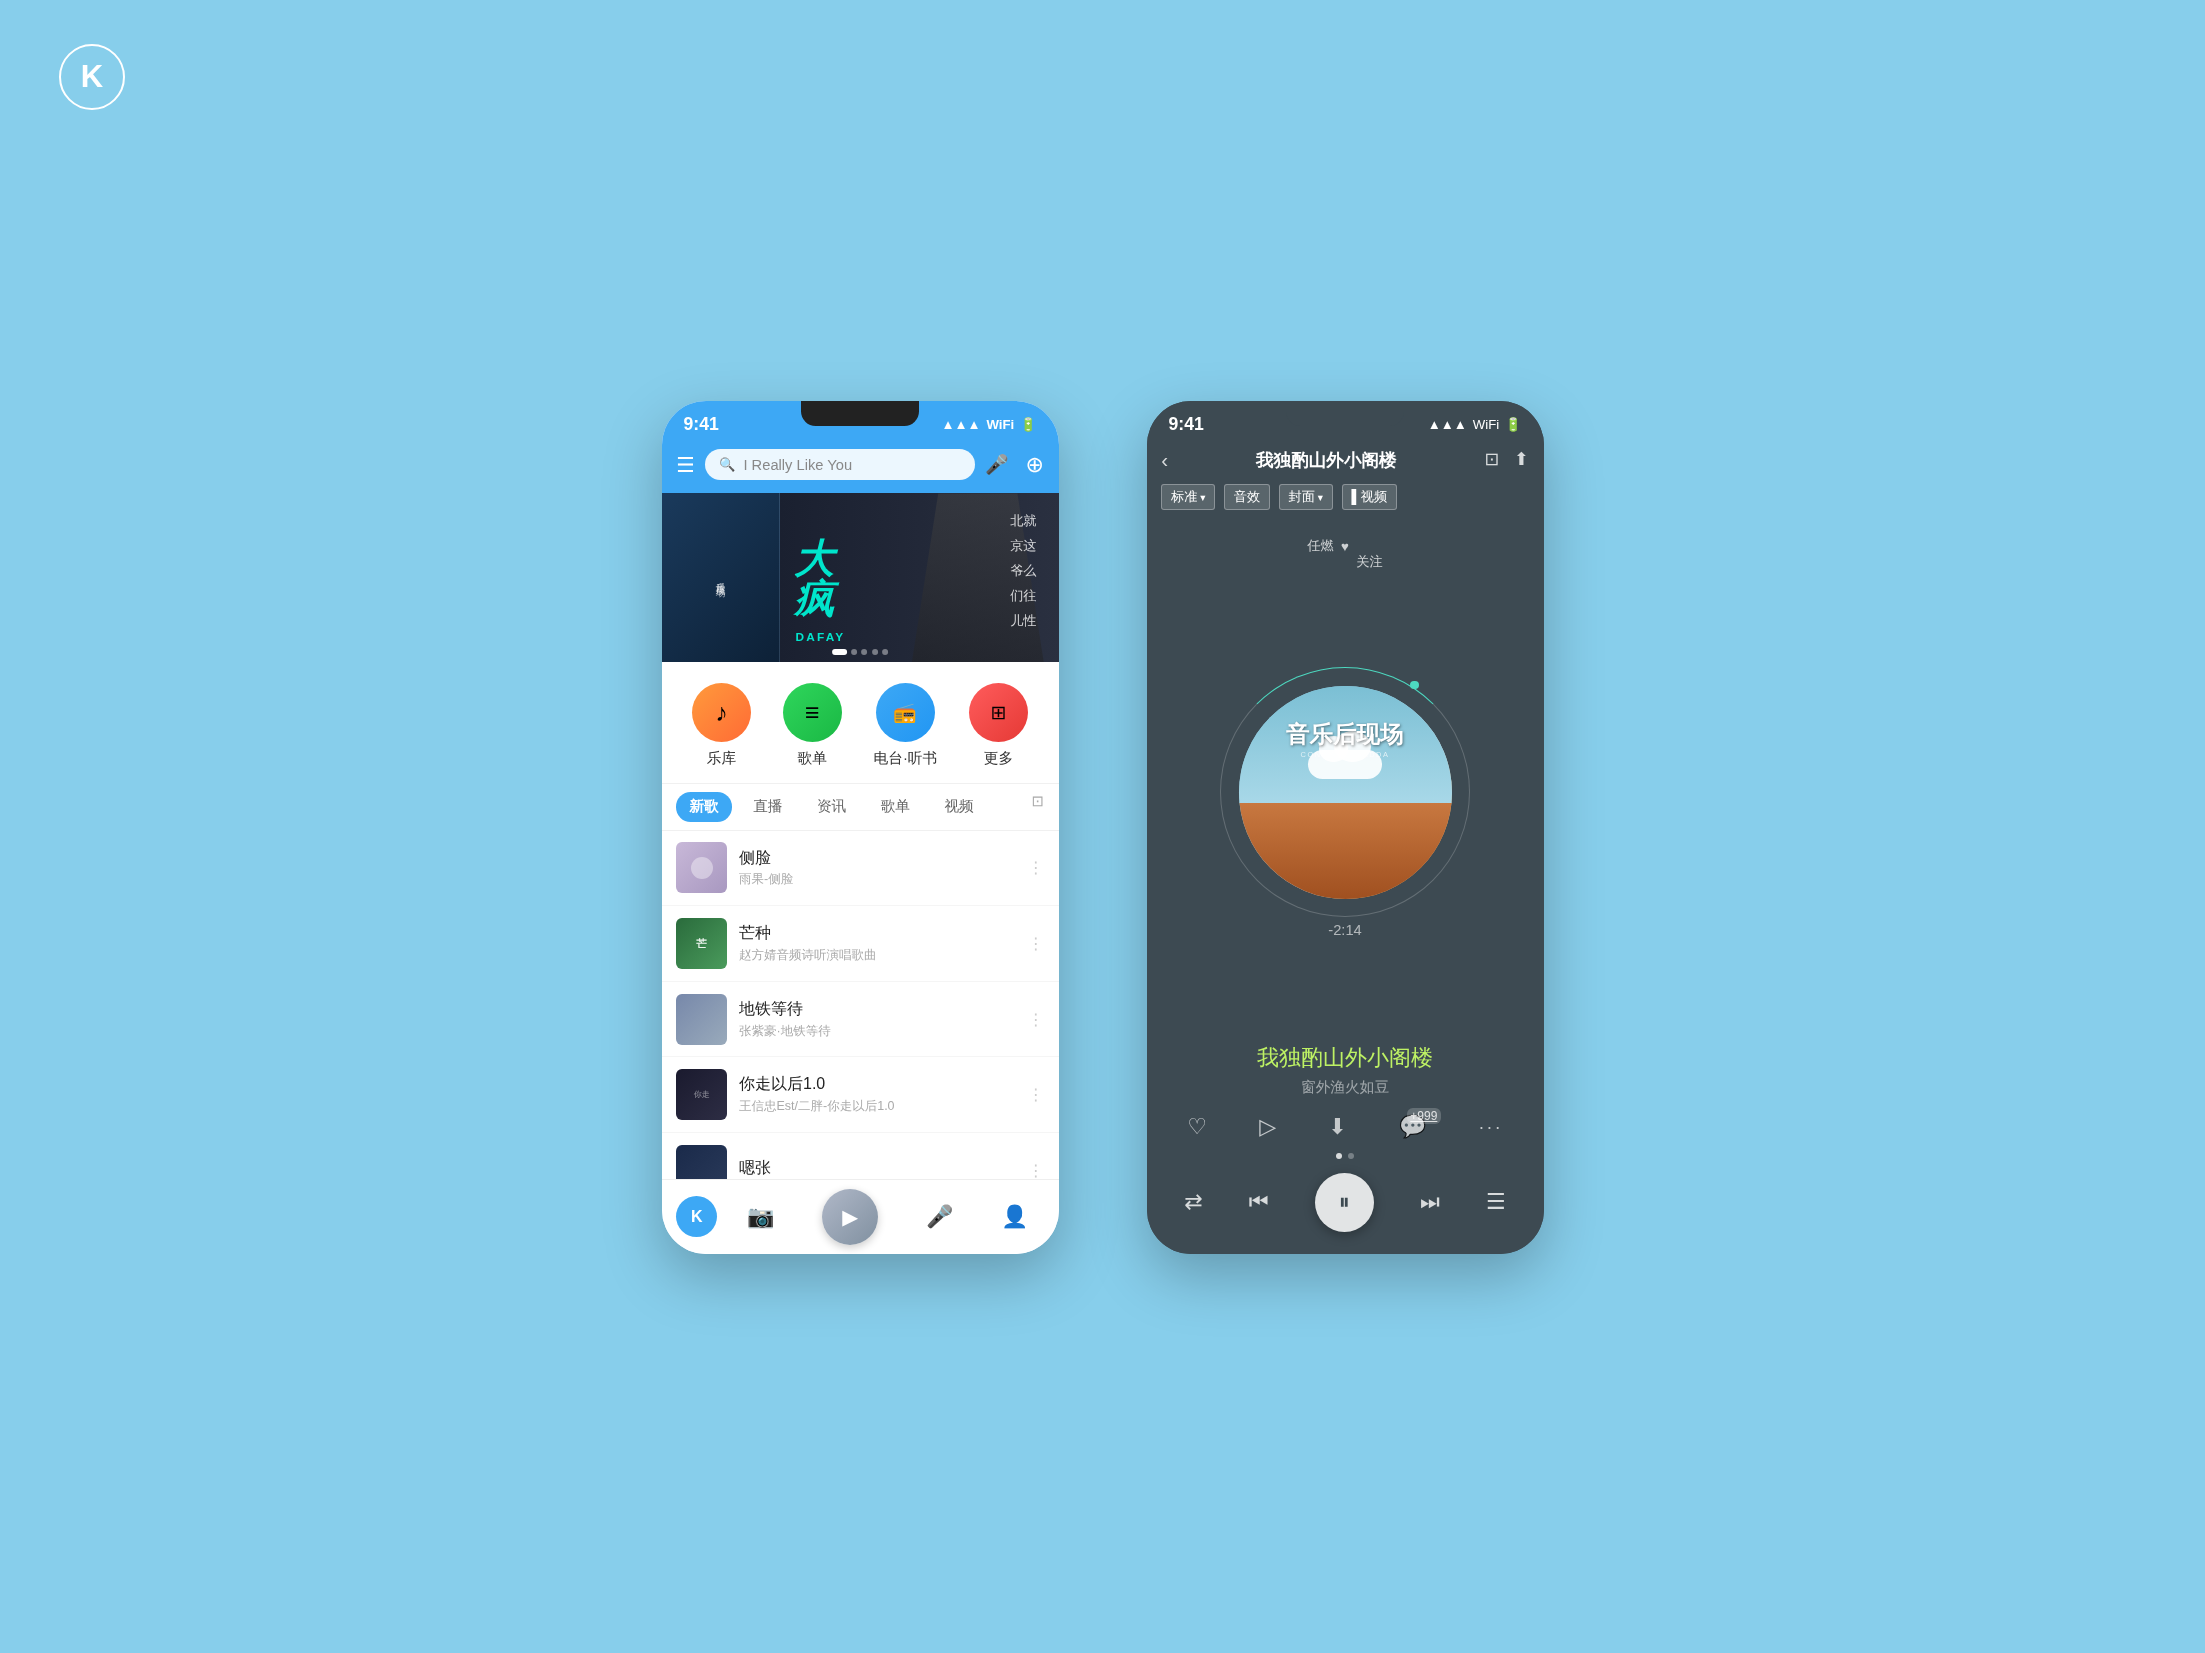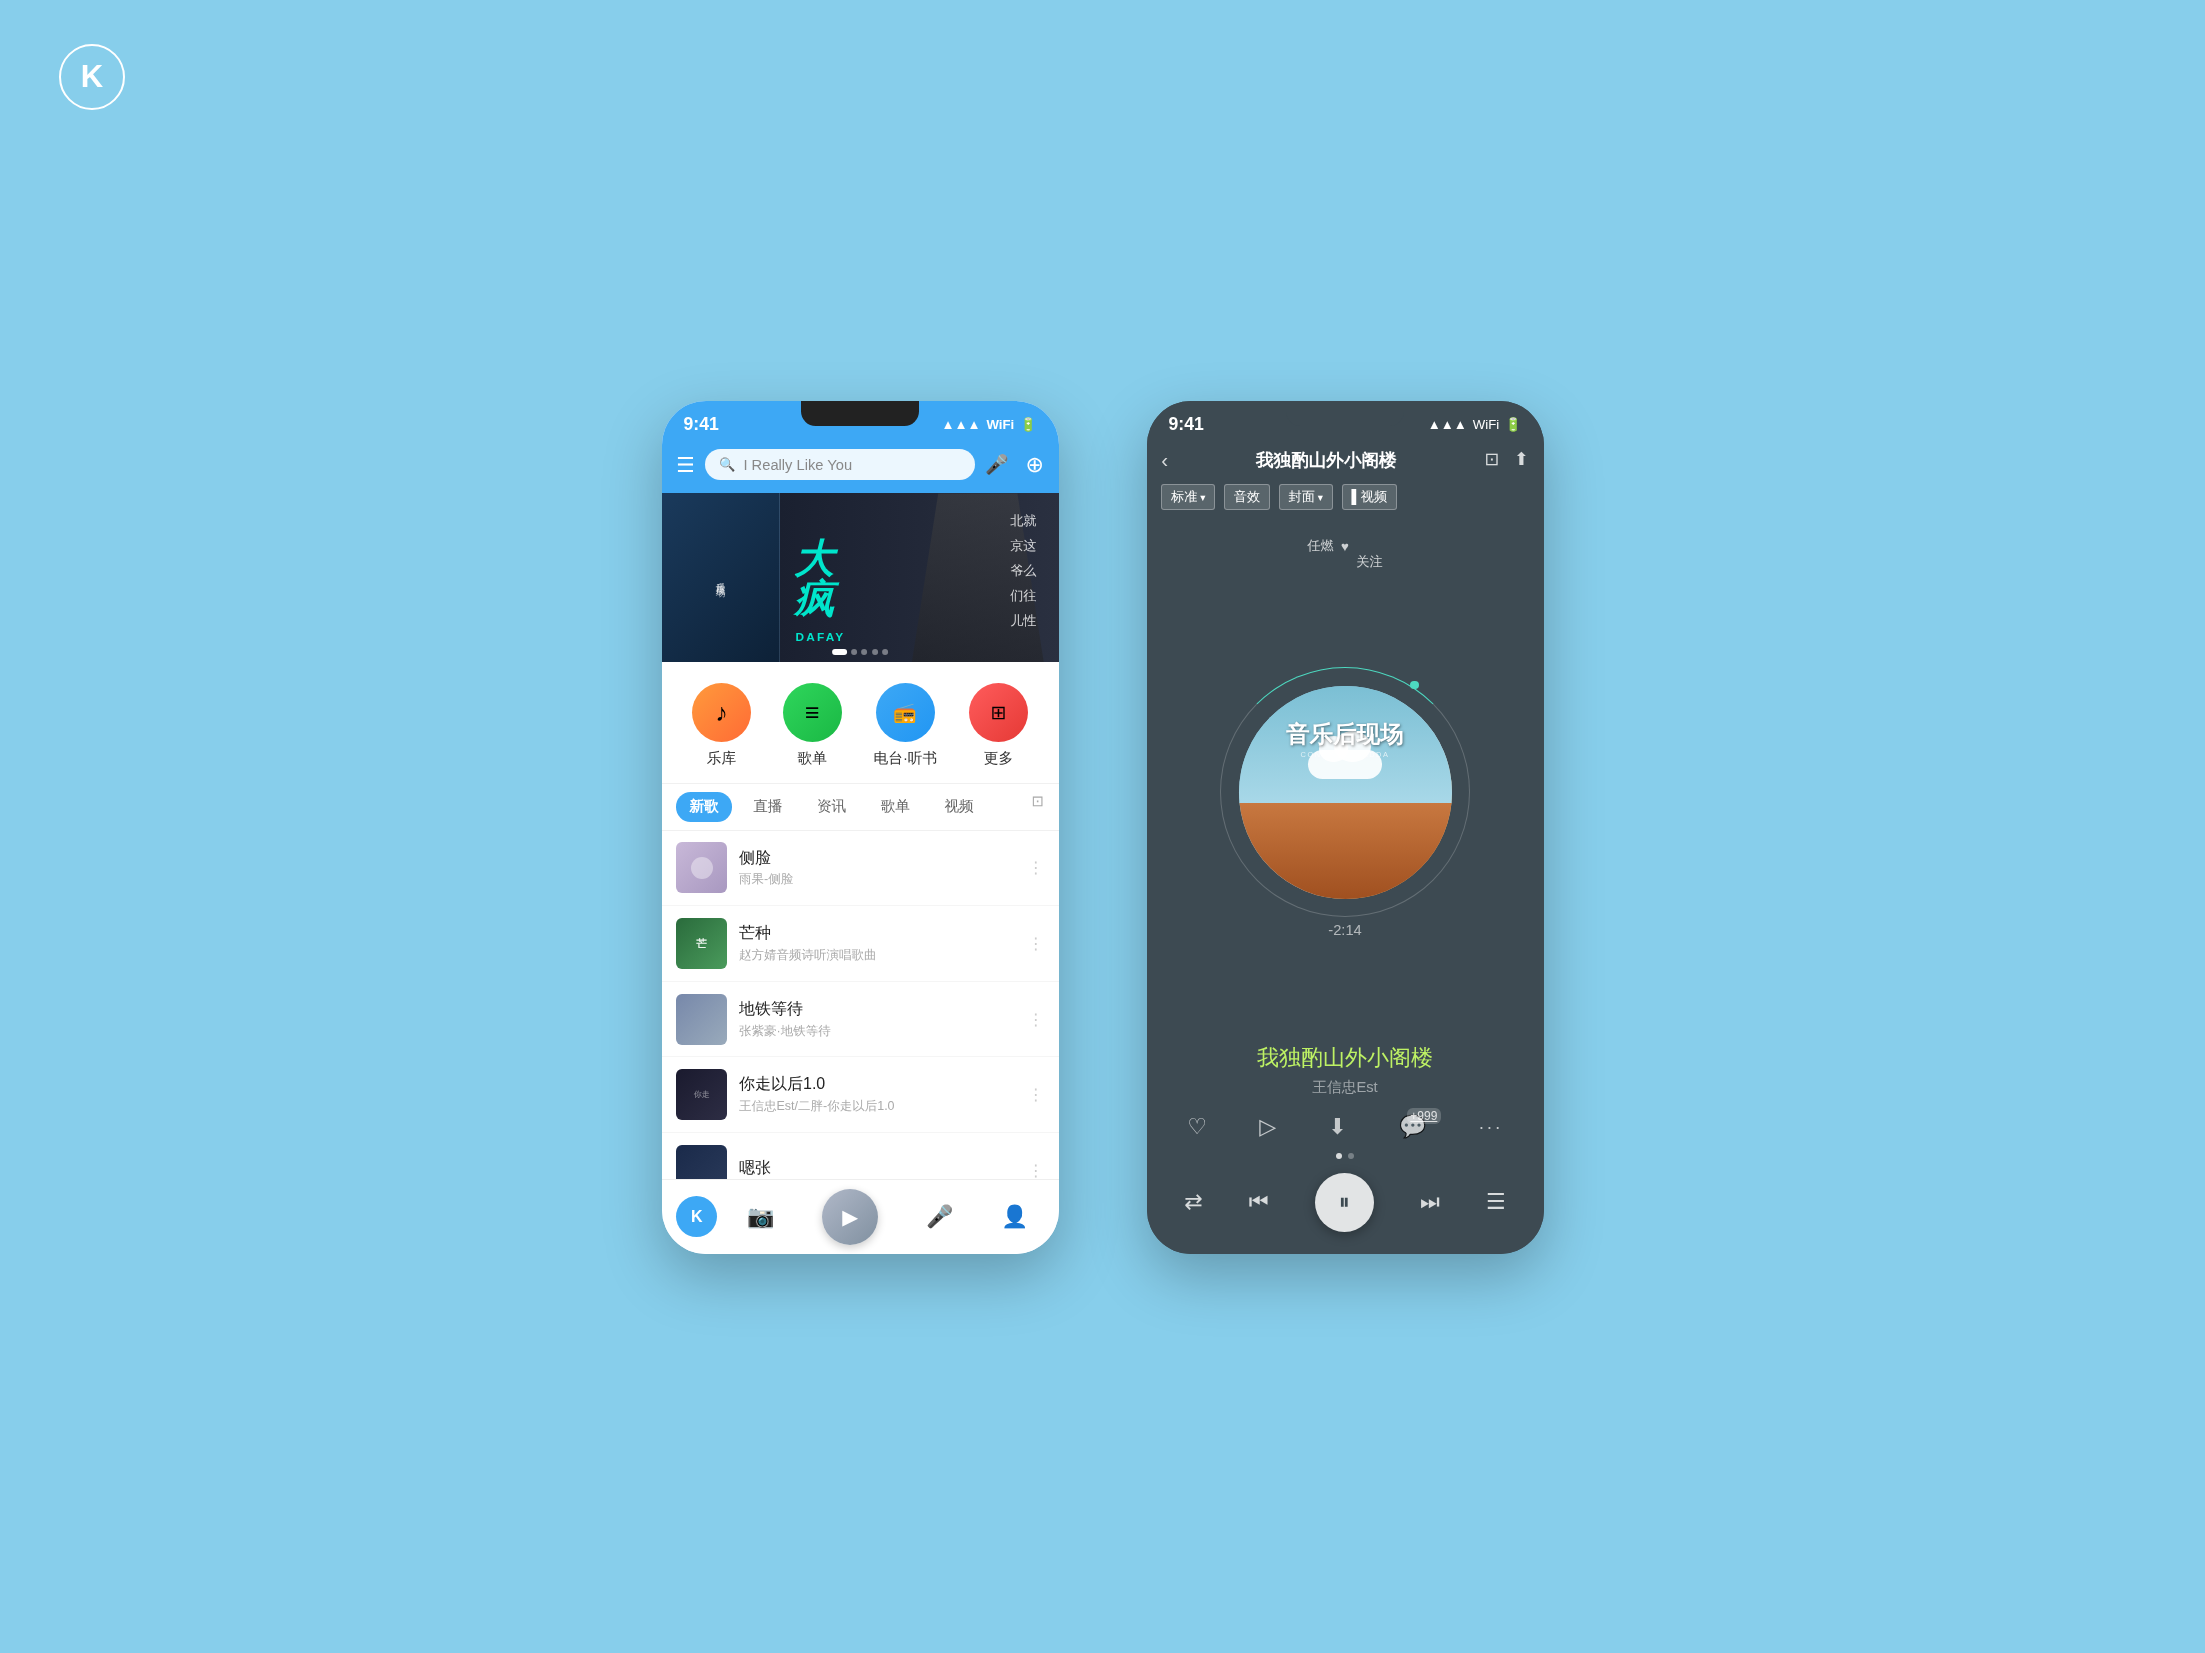--- a/index.html
+++ b/index.html
@@ -779,21 +779,21 @@
             <div style="color:rgba(255,255,255,0.7);font-size:7.4px;letter-spacing:1.5px;">CONGXIAO DADDA</div>
           </div>
         </div>
       </div>
 
       <div class="time-remaining">-2:14</div>
     </div>
 
     <div class="lyrics-area">
       <div class="lyric-main">我独酌山外小阁楼</div>
-      <div class="lyric-sub">王信忠Est</div>
+      <div class="lyric-sub">窗外渔火如豆</div>
     </div>
 
     <div class="action-row">
       <span class="action-icon">♡</span>
       <span class="action-icon">▷</span>
       <span class="action-icon">⬇</span>
       <div class="action-badge">
         <span class="action-icon">💬</span>
         <span class="badge-count">+999</span>
       </div>

